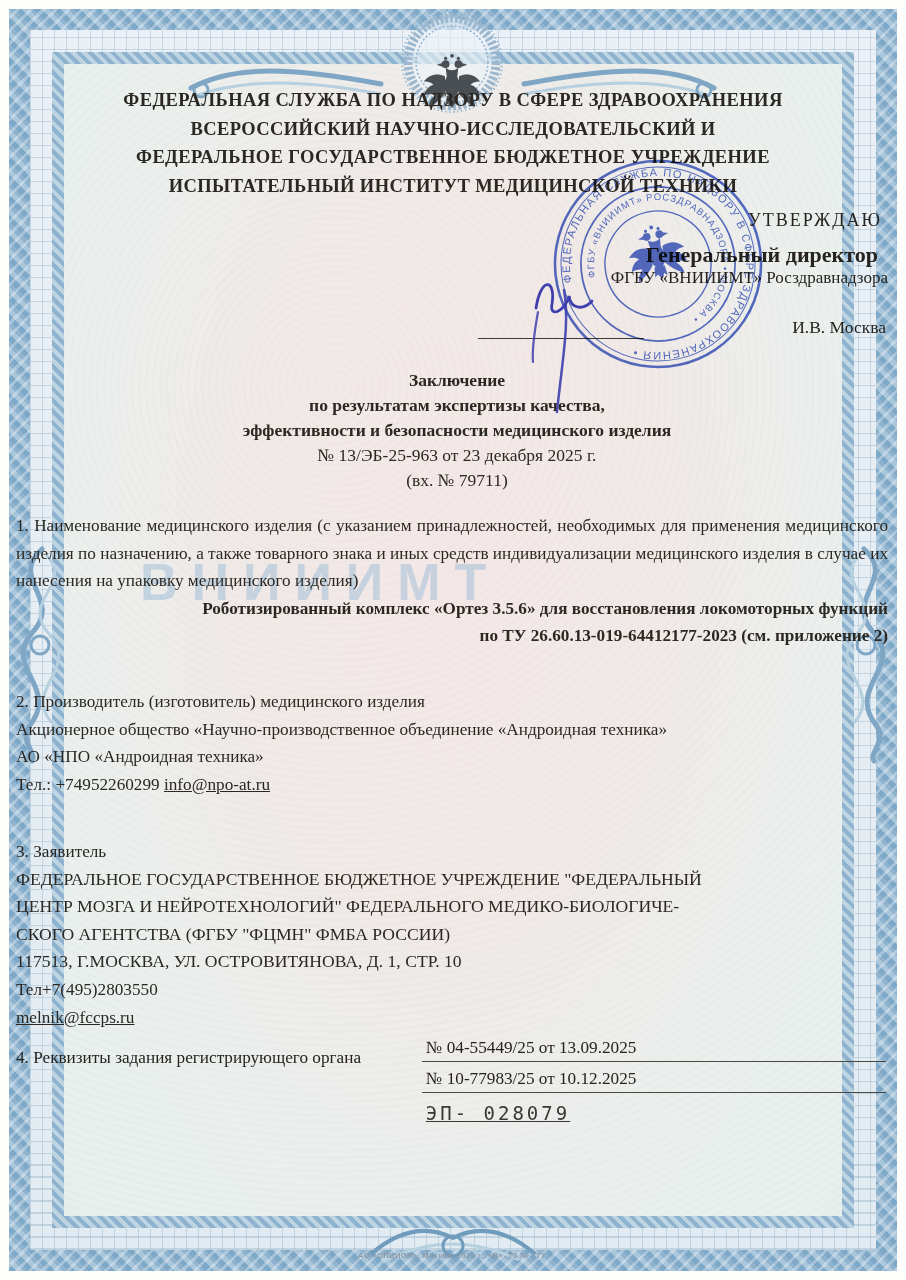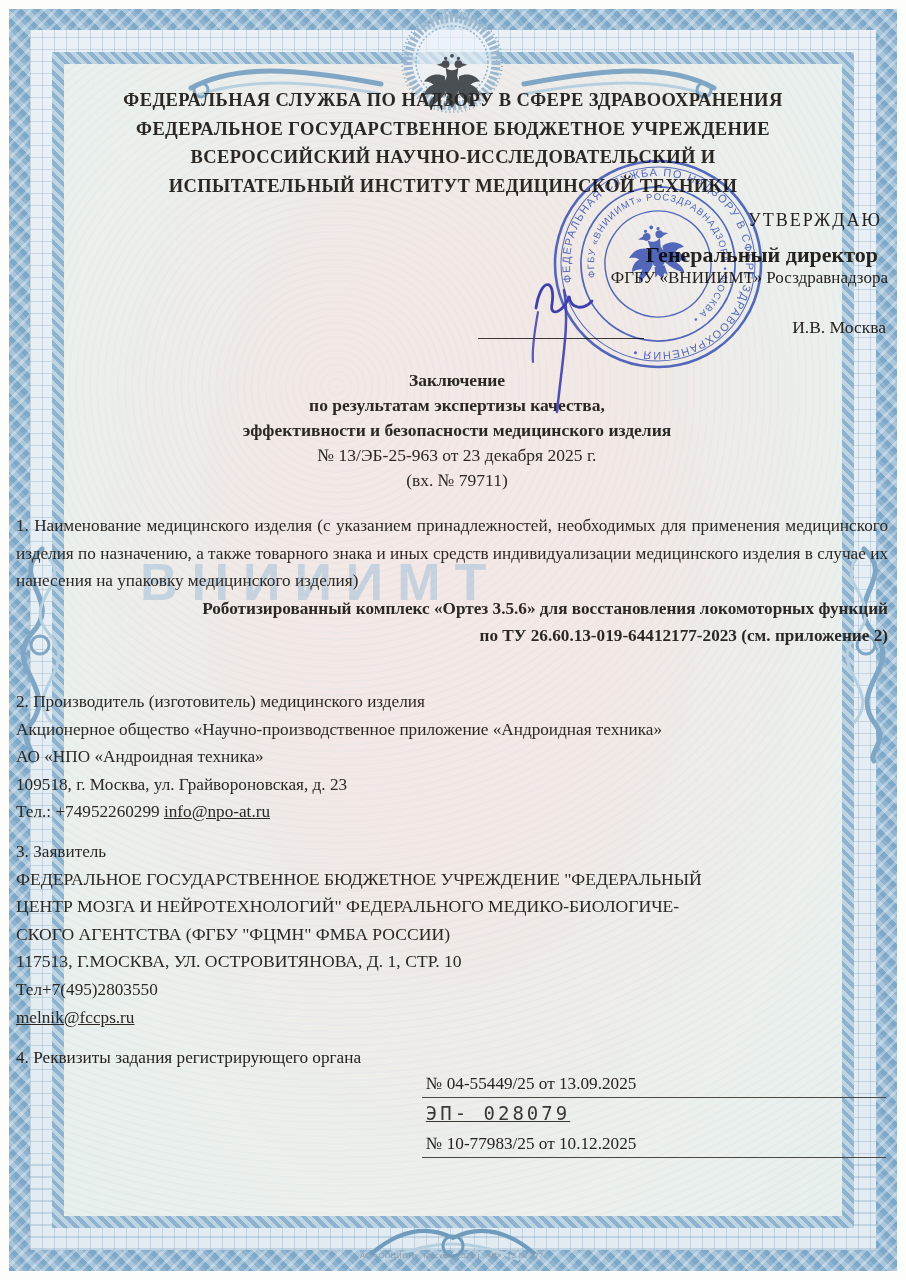--- a/index.html
+++ b/index.html
@@ -39,25 +39,25 @@
   .title-block .b{font-weight:bold;}
   .sec{position:absolute;left:16px;right:18px;font-size:17.2px;line-height:27.5px;color:#2b2823;}
   .sec1{top:512px;text-align:justify;}
   .sec1-val{font-weight:bold;text-align:right;}
   .sec2{top:688px;}
   .sec3{top:838px;line-height:27.6px;}
   .sec3 .caps{font-size:17.6px;}
   .email{text-decoration:underline;}
   .sec4-label{position:absolute;left:16px;top:1048px;font-size:17.2px;}
   .sec4-refs{position:absolute;left:422px;right:20px;top:1038px;font-size:17.2px;}
-  .sec4-refs .ref-row{border-bottom:1.6px solid #4a4843;padding:0 0 3px 4px;margin-bottom:7px;margin-top:36px;}
+  .sec4-refs .ref-row{border-bottom:1.6px solid #4a4843;padding:0 0 3px 4px;margin-bottom:7px;}
   .serial{position:absolute;left:0;right:0;top:1102px;text-align:center;padding-left:90px;
     font-family:"DejaVu Sans Mono",monospace;font-size:19px;letter-spacing:3px;color:#3a3834;text-decoration:underline;}
   .footer-print{position:absolute;top:1251px;left:0;right:0;z-index:4;text-align:center;
-    font-family:"Liberation Sans",sans-serif;font-size:7.5px;letter-spacing:.4px;color:#8d9aa6;}
+    font-family:"Liberation Sans",sans-serif;font-size:7.5px;letter-spacing:.4px;color:#8d9aa6;font-weight:bold;}
   
   .stamp{position:absolute;left:548px;top:154px;width:220px;height:220px;z-index:4;
     mix-blend-mode:multiply;opacity:.85;}
   .signature{position:absolute;left:508px;top:250px;width:150px;height:200px;z-index:5;}
 </style>
 </head>
 <body>
 
 <div class="scan">
 
@@ -123,22 +123,22 @@
     <path d="M24,46 Q90,14 156,46" stroke="#b7d0e0" stroke-width="3" fill="none"></path>
     <circle cx="90" cy="32" r="10" fill="none" stroke="#6f9cbc" stroke-width="3"></circle>
   </svg>
 
   <div class="watermark">ВНИИИМТ</div>
 
   <div class="content">
 
     <div class="org-header">
       <div>ФЕДЕРАЛЬНАЯ СЛУЖБА ПО НАДЗОРУ В СФЕРЕ ЗДРАВООХРАНЕНИЯ</div>
+      <div>ВСЕРОССИЙСКИЙ НАУЧНО-ИССЛЕДОВАТЕЛЬСКИЙ И</div>
       <div>ФЕДЕРАЛЬНОЕ ГОСУДАРСТВЕННОЕ БЮДЖЕТНОЕ УЧРЕЖДЕНИЕ</div>
-      <div>ВСЕРОССИЙСКИЙ НАУЧНО-ИССЛЕДОВАТЕЛЬСКИЙ И</div>
       <div>ИСПЫТАТЕЛЬНЫЙ ИНСТИТУТ МЕДИЦИНСКОЙ ТЕХНИКИ</div>
     </div>
 
     <div class="approve-label">УТВЕРЖДАЮ</div>
     <div class="approve-pos">Генеральный директор</div>
     <div class="approve-org">ФГБУ «ВНИИИМТ» Росздравнадзора</div>
     <div class="sign-line"></div>
     <div class="signer">И.В. Москва</div>
 
     <div class="title-block">
@@ -150,23 +150,22 @@
     </div>
 
     <div class="sec sec1">
       <div>1. Наименование медицинского изделия (с указанием принадлежностей, необходимых для применения медицинского изделия по назначению, а также товарного знака и иных средств индивидуализации медицинского изделия в случае их нанесения на упаковку медицинского изделия)</div>
       <div class="sec1-val">Роботизированный комплекс «Ортез 3.5.6» для восстановления локомоторных функций</div>
       <div class="sec1-val">по ТУ 26.60.13-019-64412177-2023 (см. приложение 2)</div>
     </div>
 
     <div class="sec sec2">
       <div>2. Производитель (изготовитель) медицинского изделия</div>
-      <div>Акционерное общество «Научно-производственное приложение «Андроидная техника»</div>
+      <div>Акционерное общество «Научно-производственное объединение «Андроидная техника»</div>
       <div>АО «НПО «Андроидная техника»</div>
-      <div>109518, г. Москва, ул. Грайвороновская, д. 23</div>
       <div><span>Тел.: +74952260299 </span><span class="email">info@npo-at.ru</span></div>
     </div>
 
     <div class="sec sec3">
       <div>3. Заявитель</div>
       <div class="caps">ФЕДЕРАЛЬНОЕ ГОСУДАРСТВЕННОЕ БЮДЖЕТНОЕ УЧРЕЖДЕНИЕ "ФЕДЕРАЛЬНЫЙ</div>
       <div class="caps">ЦЕНТР МОЗГА И НЕЙРОТЕХНОЛОГИЙ" ФЕДЕРАЛЬНОГО МЕДИКО-БИОЛОГИЧЕ-</div>
       <div class="caps">СКОГО АГЕНТСТВА (ФГБУ "ФЦМН" ФМБА РОССИИ)</div>
       <div class="caps">117513, Г.МОСКВА, УЛ. ОСТРОВИТЯНОВА, Д. 1, СТР. 10</div>
       <div>Тел+7(495)2803550</div>

